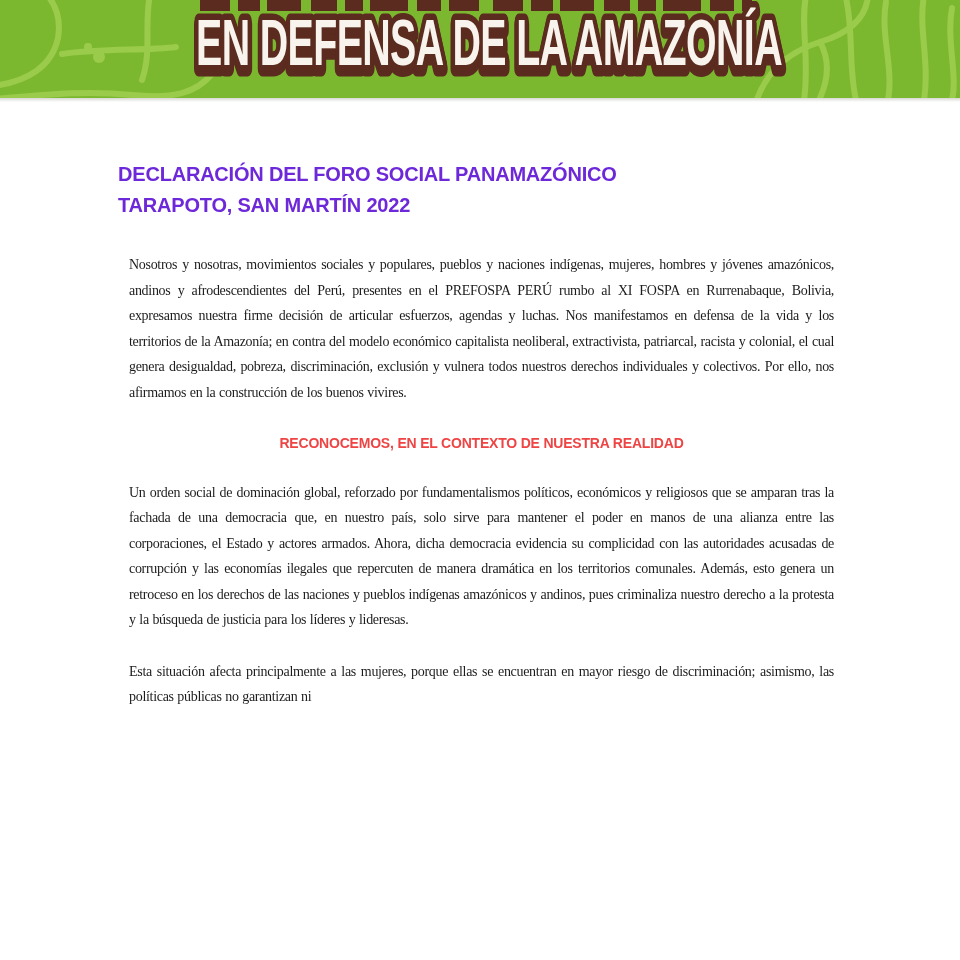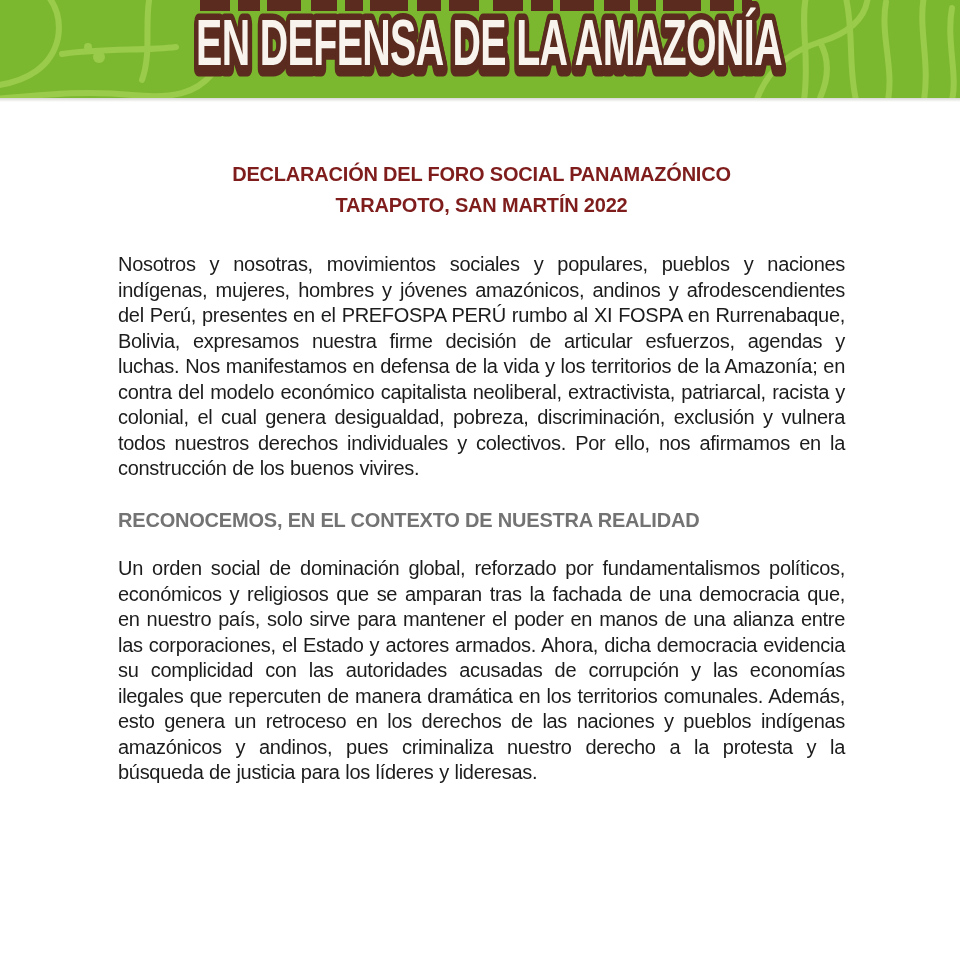--- a/index.html
+++ b/index.html
@@ -25,42 +25,44 @@
   .title-shadow { fill: #5A2B1E; stroke: #5A2B1E; stroke-width: 15; stroke-linejoin: round; paint-order: stroke; }
   .title-main   { fill: #F8F4ED; stroke: #5A2B1E; stroke-width: 13; stroke-linejoin: round; paint-order: stroke; }
 
   
   .content { padding: 57px 115px 0 118px; }
 
   .t-line {
     font-weight: 700;
     font-size: 20px;
     line-height: 31px;
-    text-align: center;
-    color: #7f1d1d;
+    text-align: left;
+    color: #6d28d9;
     letter-spacing: -0.2px;
   }
   .t-line.mb { margin-bottom: 31px; }
 
   .body-par {
-    margin: 0;
-    font-size: 20px;
+    margin: 11px;
+    font-size: 14px;
     line-height: 25.5px;
     text-align: justify;
     color: #1c1c1c;
     letter-spacing: -0.3px;
     word-spacing: 0.4px;
+    font-family: Liberation Serif, serif;
   }
   .p1 { margin-top: 21px; }
   .section-heading {
     margin: 26px 0 0 0;
-    font-size: 20px;
+    font-size: 14px;
     line-height: 25.5px;
     font-weight: 700;
-    color: #737373;
+    text-align: center;
+    color: #ef4444;
     letter-spacing: -0.2px;
   }
   .p2 { margin-top: 23px; }
   .p3 { margin-top: 26px; }
 </style>
 </head>
 <body>
 
 <div class="page">
 
@@ -101,15 +103,16 @@
       <div class="t-line">DECLARACIÓN DEL FORO SOCIAL PANAMAZÓNICO</div>
       <div class="t-line mb">TARAPOTO, SAN MARTÍN 2022</div>
     </div>
 
     <p class="body-par p1">Nosotros y nosotras, movimientos sociales y populares, pueblos y naciones indígenas, mujeres, hombres y jóvenes amazónicos, andinos y afrodescendientes del Perú, presentes en el PREFOSPA PERÚ rumbo al XI FOSPA en Rurrenabaque, Bolivia, expresamos nuestra firme decisión de articular esfuerzos, agendas y luchas. Nos manifestamos en defensa de la vida y los territorios de la Amazonía; en contra del modelo económico capitalista neoliberal, extractivista, patriarcal, racista y colonial, el cual genera desigualdad, pobreza, discriminación, exclusión y vulnera todos nuestros derechos individuales y colectivos. Por ello, nos afirmamos en la construcción de los buenos vivires.</p>
 
     <h2 class="section-heading">RECONOCEMOS, EN EL CONTEXTO DE NUESTRA REALIDAD</h2>
 
     <p class="body-par p2">Un orden social de dominación global, reforzado por fundamentalismos políticos, económicos y religiosos que se amparan tras la fachada de una democracia que, en nuestro país, solo sirve para mantener el poder en manos de una alianza entre las corporaciones, el Estado y actores armados. Ahora, dicha democracia evidencia su complicidad con las autoridades acusadas de corrupción y las economías ilegales que repercuten de manera dramática en los territorios comunales. Además, esto genera un retroceso en los derechos de las naciones y pueblos indígenas amazónicos y andinos, pues criminaliza nuestro derecho a la protesta y la búsqueda de justicia para los líderes y lideresas.</p>
 
+    <p class="body-par p3">Esta situación afecta principalmente a las mujeres, porque ellas se encuentran en mayor riesgo de discriminación; asimismo, las políticas públicas no garantizan ni</p>
   </main>
 
 </div>
 
 </body></html>

